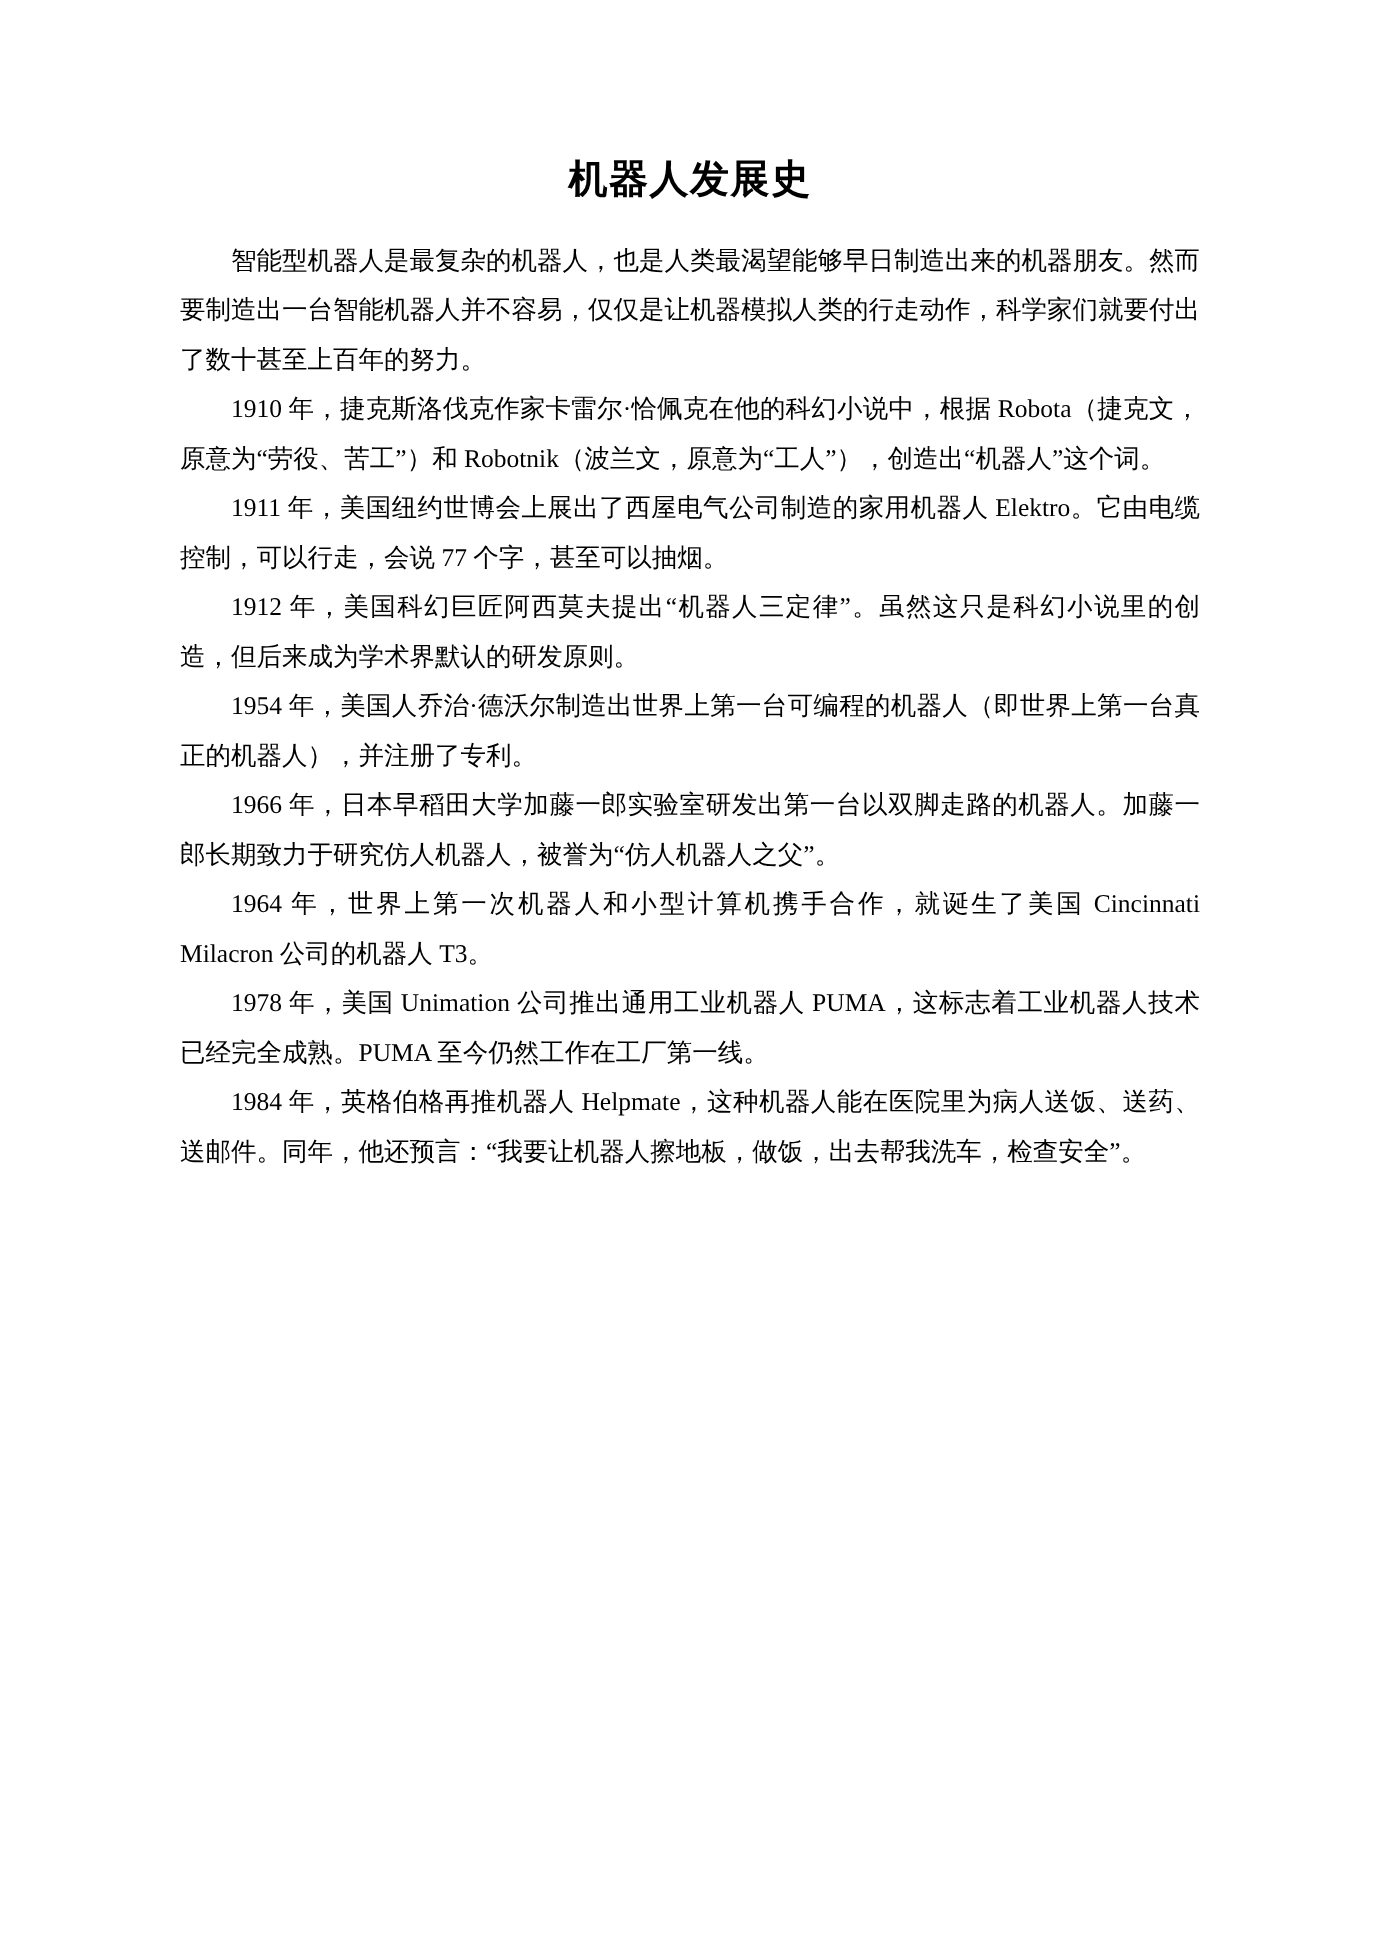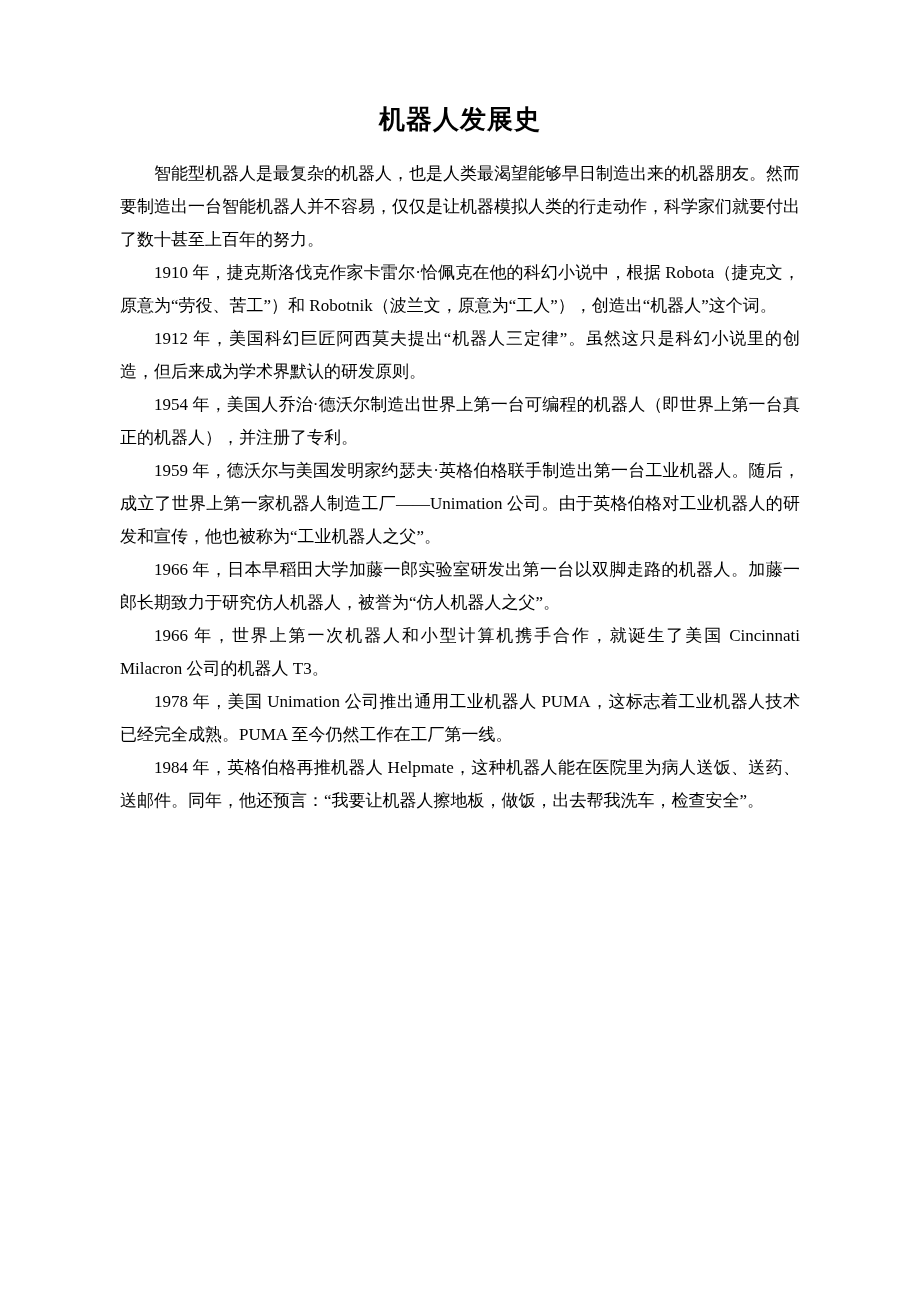--- a/index.html
+++ b/index.html
@@ -40,21 +40,21 @@
   }
 </style>
 </head>
 <body>
 
 <div class="page">
   <h1 class="doc-title">机器人发展史</h1>
   <div class="doc-body">
       <p class="para">智能型机器人是最复杂的机器人，也是人类最渴望能够早日制造出来的机器朋友。然而要制造出一台智能机器人并不容易，仅仅是让机器模拟人类的行走动作，科学家们就要付出了数十甚至上百年的努力。</p>
       <p class="para">1910 年，捷克斯洛伐克作家卡雷尔·恰佩克在他的科幻小说中，根据 Robota（捷克文，原意为“劳役、苦工”）和 Robotnik（波兰文，原意为“工人”），创造出“机器人”这个词。</p>
+      <p class="para">1911 年，美国纽约世博会上展出了西屋电气公司制造的家用机器人 Elektro。它由电缆控制，可以行走，会说 77 个字，甚至可以抽烟。</p>
       <p class="para">1912 年，美国科幻巨匠阿西莫夫提出“机器人三定律”。虽然这只是科幻小说里的创造，但后来成为学术界默认的研发原则。</p>
       <p class="para">1954 年，美国人乔治·德沃尔制造出世界上第一台可编程的机器人（即世界上第一台真正的机器人），并注册了专利。</p>
-      <p class="para">1959 年，德沃尔与美国发明家约瑟夫·英格伯格联手制造出第一台工业机器人。随后，成立了世界上第一家机器人制造工厂——Unimation 公司。由于英格伯格对工业机器人的研发和宣传，他也被称为“工业机器人之父”。</p>
       <p class="para">1966 年，日本早稻田大学加藤一郎实验室研发出第一台以双脚走路的机器人。加藤一郎长期致力于研究仿人机器人，被誉为“仿人机器人之父”。</p>
-      <p class="para">1966 年，世界上第一次机器人和小型计算机携手合作，就诞生了美国 Cincinnati Milacron 公司的机器人 T3。</p>
+      <p class="para">1964 年，世界上第一次机器人和小型计算机携手合作，就诞生了美国 Cincinnati Milacron 公司的机器人 T3。</p>
       <p class="para">1978 年，美国 Unimation 公司推出通用工业机器人 PUMA，这标志着工业机器人技术已经完全成熟。PUMA 至今仍然工作在工厂第一线。</p>
       <p class="para">1984 年，英格伯格再推机器人 Helpmate，这种机器人能在医院里为病人送饭、送药、送邮件。同年，他还预言：“我要让机器人擦地板，做饭，出去帮我洗车，检查安全”。</p>
     </div>
 </div>
 
 </body></html>

